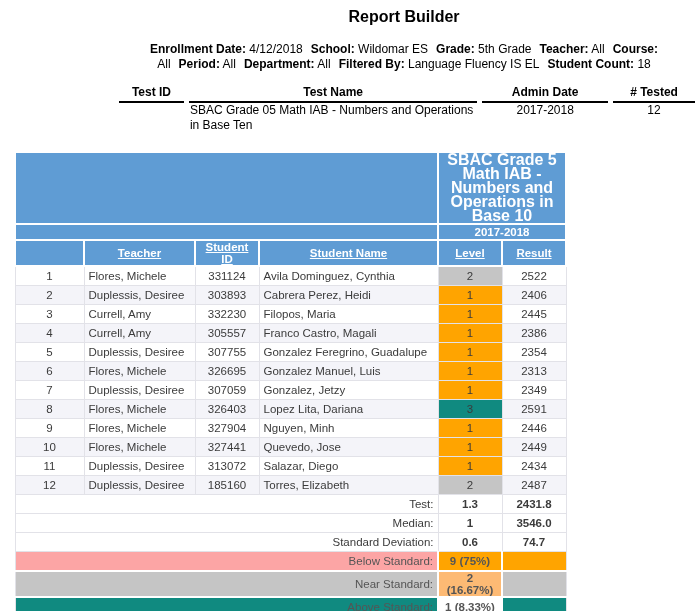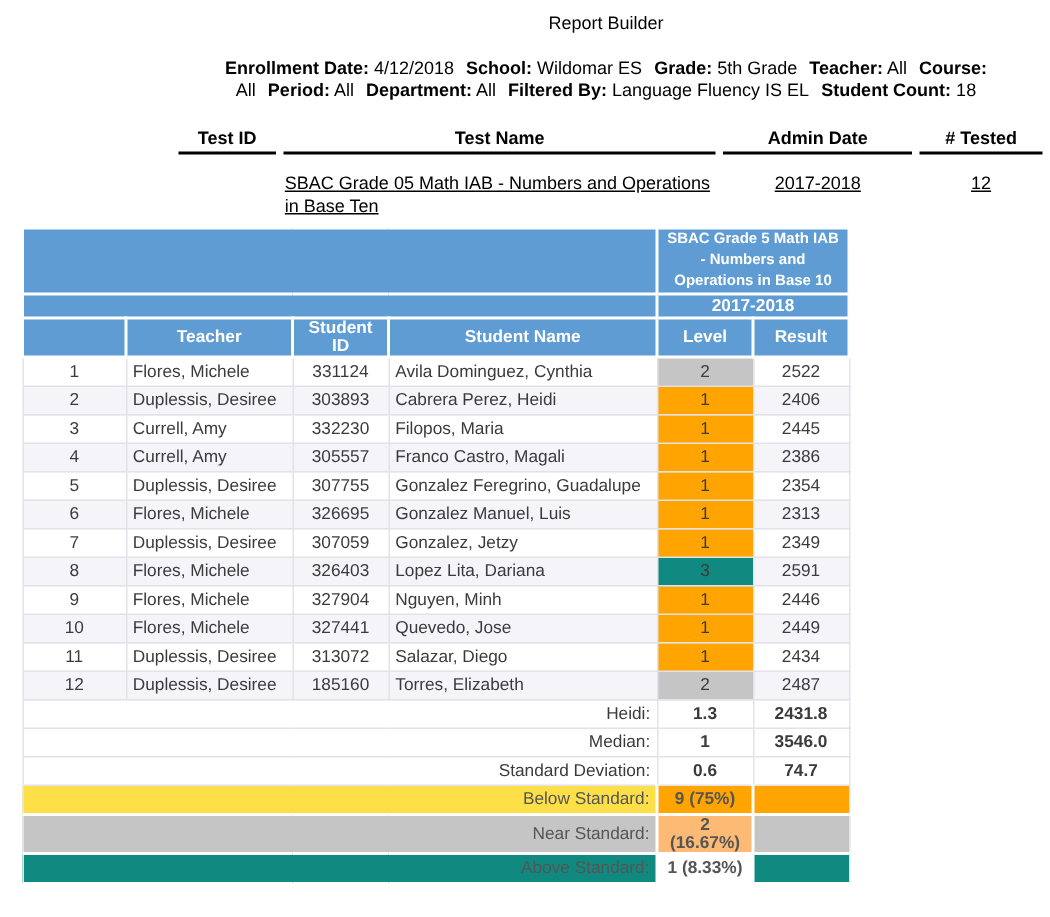--- a/index.html
+++ b/index.html
@@ -2,54 +2,54 @@
 <html style="--blue: #5F9CD4; --stripe: #F4F4F9; --border: #E2E2E8;"><head>
 <meta charset="utf-8">
 <style>
   html,body{margin:0;padding:0;}
   body{
     width:700px;height:611px;background:#ffffff;
     font-family:"Liberation Sans","DejaVu Sans",sans-serif;
     position:relative;color:#000;
   }
   .header-area{position:absolute;left:110px;top:8px;width:588px;text-align:center;}
-  .title{font-size:12px;font-weight:normal;margin-bottom:16px;}
+  .title{font-size:16px;font-weight:bold;margin-bottom:16px;}
   .filters{font-size:12px;line-height:15px;color:#000;}
   .filter-line b{font-weight:bold;}
   .filter-item{margin:0 4px;white-space:nowrap;}
 
   
   table.test-info{
     position:absolute;left:114px;top:84px;
     border-collapse:separate;border-spacing:5px 0;
     font-size:12px;table-layout:fixed;
   }
   table.test-info th{
     font-weight:bold;text-align:center;padding:1px 0 2px;
     border-bottom:2px solid #000;
   }
-  table.test-info td{padding-top:12px;vertical-align:top;line-height:15px;text-decoration:underline;}
+  table.test-info td{padding-top:0;vertical-align:top;line-height:15px;}
   table.test-info td.c{text-align:center;}
   table.test-info td.l{text-align:left;}
 
   
   table.results{
     position:absolute;left:14px;top:151px;width:551px;
     border-collapse:collapse;table-layout:fixed;
     font-size:11.5px;
     border-left:1px solid var(--border);border-right:1px solid var(--border);
   }
   table.results th{
     background:var(--blue);color:#fff;font-weight:bold;text-align:center;
     border:2px solid #fff;padding:0 4px;
   }
   th.blank-a,th.assess{height:42px;}
-  th.assess{font-size:10px;line-height:14px;}
+  th.assess{font-size:16px;line-height:14px;}
   th.blank-b,th.year{height:14px;}
-  th.colh{height:14px;}
+  th.colh{height:14px;text-decoration:underline;}
   table.results td{
     height:18px;padding:0 4px;color:#3b3b3b;
     border-right:1px solid var(--border);border-bottom:1px solid var(--border);
   }
   tr.stripe td{background:var(--stripe);}
   td.num,td.sid,td.result{text-align:center;}
   td.teacher,td.sname{text-align:left;padding-left:7px;}
   td.level{
     text-align:center;color:#000;
     border-left:1px solid #fff;border-right:1px solid #fff;border-bottom:1px solid #fff;
@@ -220,36 +220,36 @@
         </tr>
         <tr class="data-row stripe">
           <td class="num">12</td>
           <td class="teacher">Duplessis, Desiree</td>
           <td class="sid">185160</td>
           <td class="sname">Torres, Elizabeth</td>
           <td class="level" style="background: rgb(197, 197, 197);">2</td>
           <td class="result">2487</td>
         </tr>
         <tr class="stat-row">
-          <td class="stat-label" colspan="4">Heidi:</td>
+          <td class="stat-label" colspan="4">Test:</td>
           <td class="stat-val">1.3</td>
           <td class="stat-val">2431.8</td>
         </tr>
         <tr class="stat-row">
           <td class="stat-label" colspan="4">Median:</td>
           <td class="stat-val">1</td>
           <td class="stat-val">3546.0</td>
         </tr>
         <tr class="stat-row">
           <td class="stat-label" colspan="4">Standard Deviation:</td>
           <td class="stat-val">0.6</td>
           <td class="stat-val">74.7</td>
         </tr>
         <tr class="band-row">
-          <td class="band-label" colspan="4" style="background: #fde047;">Below Standard:</td>
+          <td class="band-label" colspan="4" style="background: #fca5a5;">Below Standard:</td>
           <td class="band-val" style="background: rgb(255, 164, 0);">9 (75%)</td>
           <td class="band-result" style="background: rgb(255, 164, 0);"></td>
         </tr>
         <tr class="band-row">
           <td class="band-label" colspan="4" style="background: rgb(197, 197, 197);">Near Standard:</td>
           <td class="band-val" style="background: #fdba74;">2 (16.67%)</td>
           <td class="band-result" style="background: rgb(197, 197, 197);"></td>
         </tr>
         <tr class="band-row">
           <td class="band-label" colspan="4" style="background: rgb(16, 138, 128);">Above Standard:</td>

